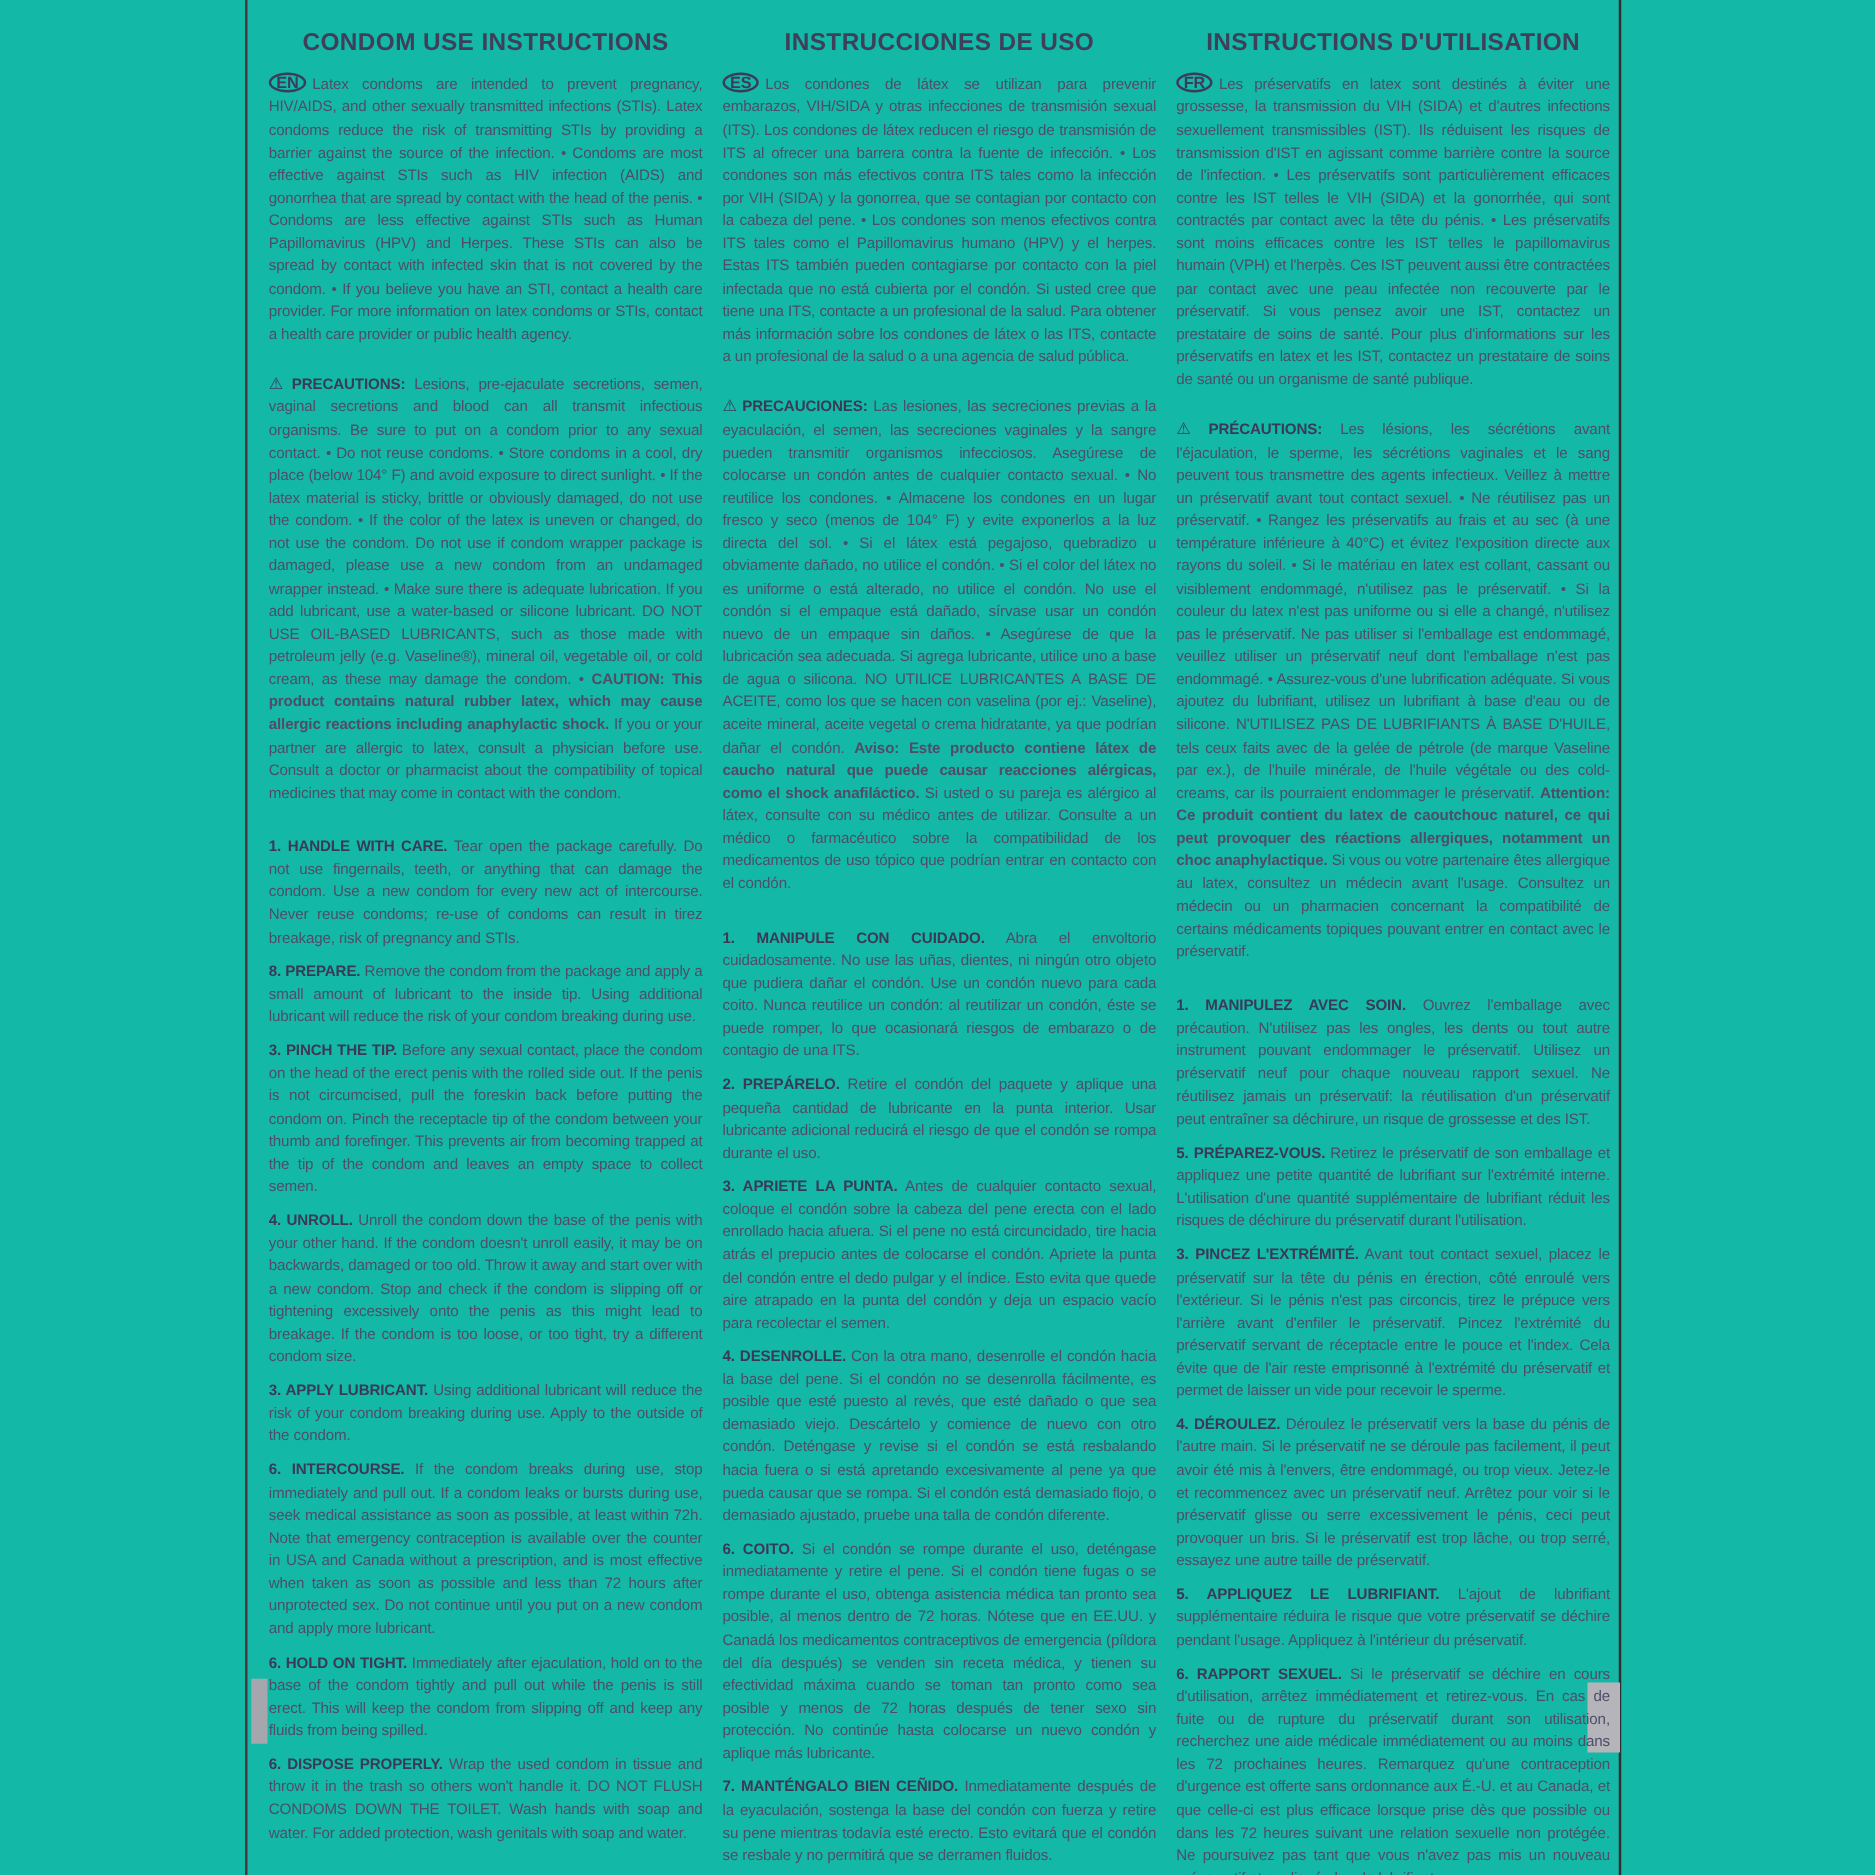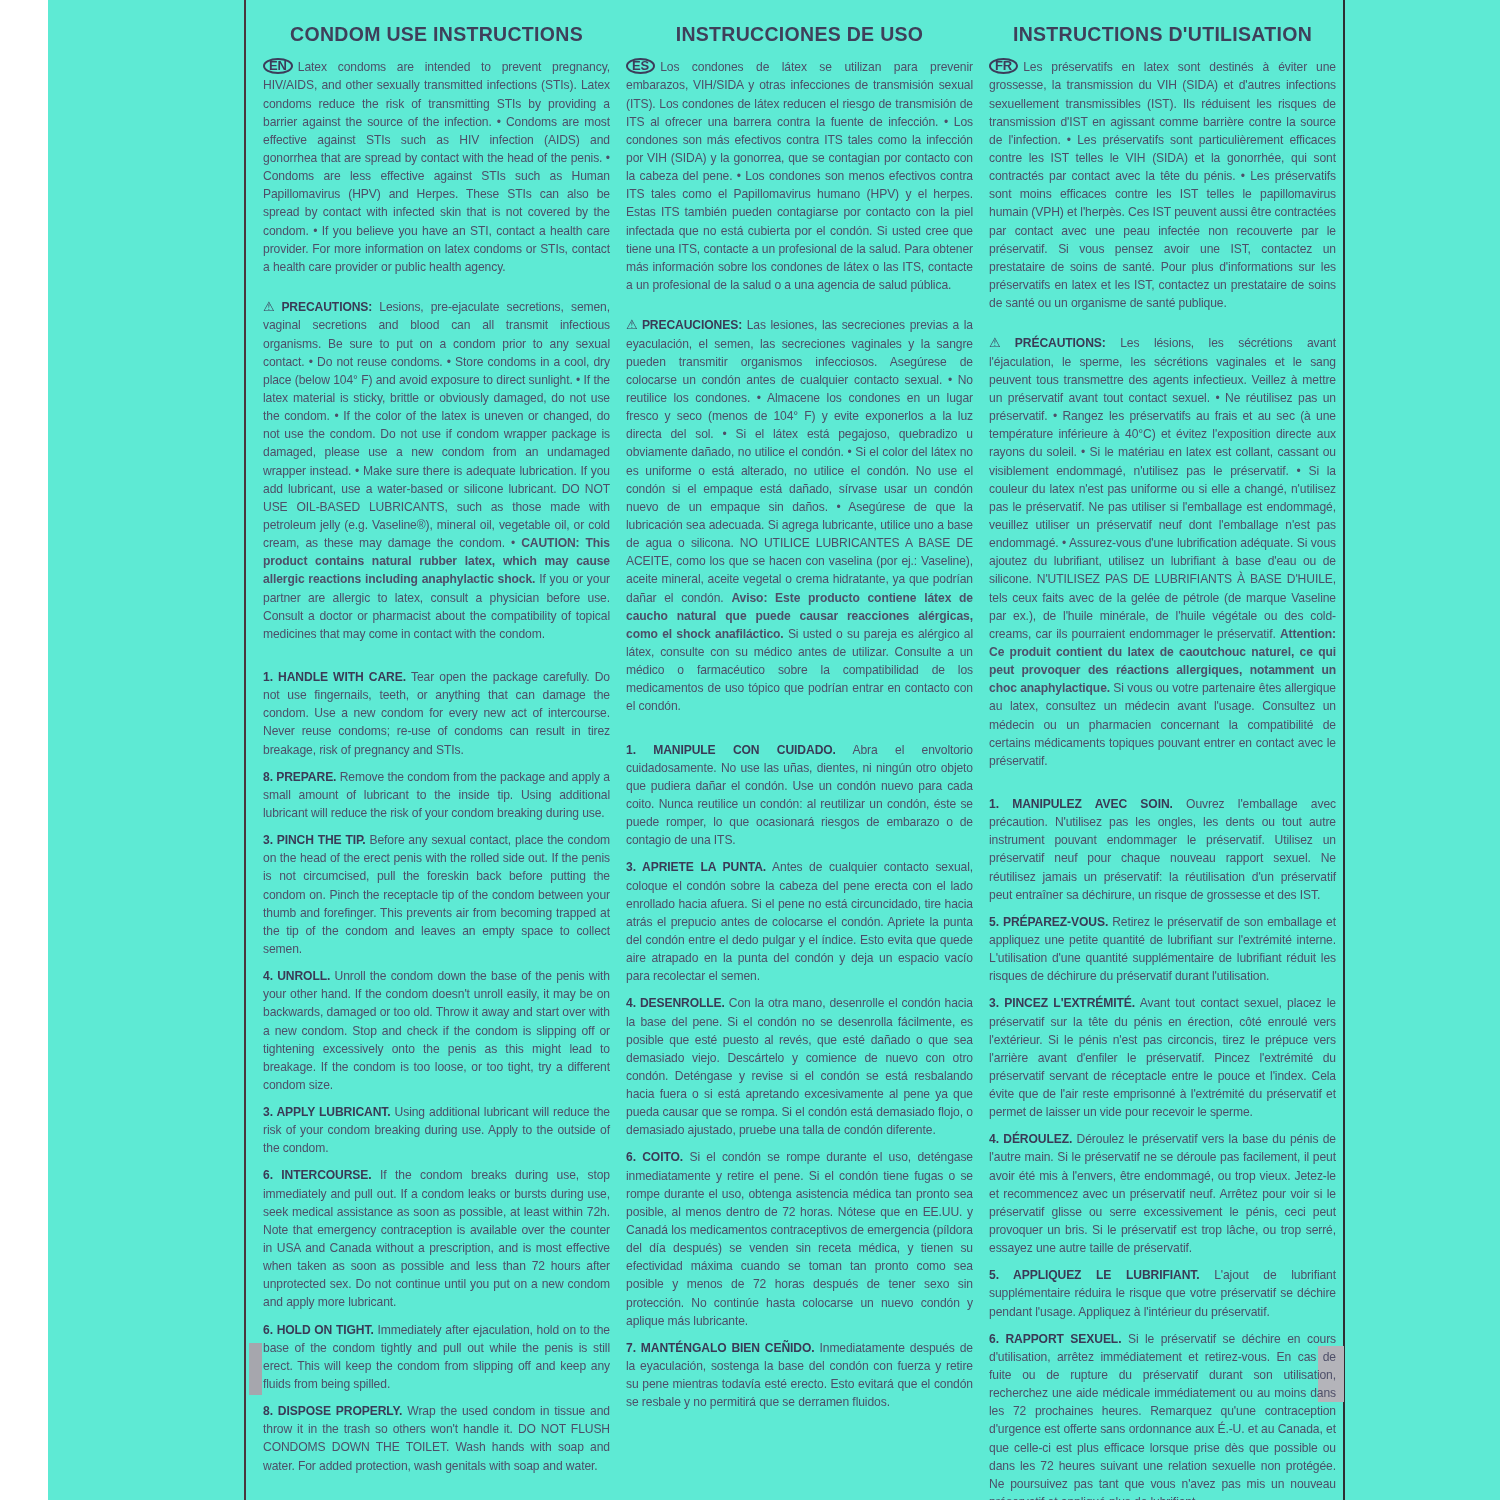--- a/index.html
+++ b/index.html
@@ -1,18 +1,18 @@
 <!DOCTYPE html>
 <html><head>
 <meta charset="utf-8">
 <style>
   html,body{margin:0;padding:0;background:#ffffff;}
   body{width:1500px;height:1500px;position:relative;overflow:hidden;
        font-family:"Liberation Sans",sans-serif;}
-  .page{position:absolute;inset:0;background:#5eead4;margin-left:48px;}
+  .page{position:absolute;inset:0;background:#14b8a6;}
   .edge-left{position:absolute;left:196px;top:0;width:2px;height:1500px;background:#4a353c;}
   .edge-right{position:absolute;left:1295px;top:0;width:2px;height:1500px;background:#2e2e33;}
   .tab-left{position:absolute;left:201px;top:1343px;width:13px;height:52px;background:#a6a6ad;}
   .tab-right{position:absolute;left:1270px;top:1346px;width:26px;height:56px;background:#b4b4ba;}
   .cols{position:absolute;left:215px;top:20px;width:1074px;display:flex;gap:16px;}
   .col{width:347px;color:#4e4e68;font-size:12.1px;line-height:1.5;text-align:justify;
        letter-spacing:-0.1px;}
   .col-title{font-size:19.5px;font-weight:bold;text-align:center;color:#3f3f5a;
        letter-spacing:0.3px;margin:0 0 9px 0;}
   .para{margin:0 0 9px 0;}
@@ -44,32 +44,33 @@
       <p class="para precautions">
         <span class="warn-icon">⚠</span><b class="plabel">PRECAUTIONS:</b><span> Lesions, pre-ejaculate secretions, semen, vaginal secretions and blood can all transmit infectious organisms. Be sure to put on a condom prior to any sexual contact. • Do not reuse condoms. • Store condoms in a cool, dry place (below 104° F) and avoid exposure to direct sunlight. • If the latex material is sticky, brittle or obviously damaged, do not use the condom. • If the color of the latex is uneven or changed, do not use the condom. Do not use if condom wrapper package is damaged, please use a new condom from an undamaged wrapper instead. • Make sure there is adequate lubrication. If you add lubricant, use a water-based or silicone lubricant. DO NOT USE OIL-BASED LUBRICANTS, such as those made with petroleum jelly (e.g. Vaseline®), mineral oil, vegetable oil, or cold cream, as these may damage the condom. • </span><b>CAUTION: This product contains natural rubber latex, which may cause allergic reactions including anaphylactic shock.</b><span> If you or your partner are allergic to latex, consult a physician before use. Consult a doctor or pharmacist about the compatibility of topical medicines that may come in contact with the condom.</span>
       </p>
       <p class="para step"><b class="step-h">1. HANDLE WITH CARE.</b><span> Tear open the package carefully. Do not use fingernails, teeth, or anything that can damage the condom. Use a new condom for every new act of intercourse. Never reuse condoms; re-use of condoms can result in tirez breakage, risk of pregnancy and STIs.</span></p>
       <p class="para step"><b class="step-h">8. PREPARE.</b><span> Remove the condom from the package and apply a small amount of lubricant to the inside tip. Using additional lubricant will reduce the risk of your condom breaking during use.</span></p>
       <p class="para step"><b class="step-h">3. PINCH THE TIP.</b><span> Before any sexual contact, place the condom on the head of the erect penis with the rolled side out. If the penis is not circumcised, pull the foreskin back before putting the condom on. Pinch the receptacle tip of the condom between your thumb and forefinger. This prevents air from becoming trapped at the tip of the condom and leaves an empty space to collect semen.</span></p>
       <p class="para step"><b class="step-h">4. UNROLL.</b><span> Unroll the condom down the base of the penis with your other hand. If the condom doesn't unroll easily, it may be on backwards, damaged or too old. Throw it away and start over with a new condom. Stop and check if the condom is slipping off or tightening excessively onto the penis as this might lead to breakage. If the condom is too loose, or too tight, try a different condom size.</span></p>
       <p class="para step"><b class="step-h">3. APPLY LUBRICANT.</b><span> Using additional lubricant will reduce the risk of your condom breaking during use. Apply to the outside of the condom.</span></p>
       <p class="para step"><b class="step-h">6. INTERCOURSE.</b><span> If the condom breaks during use, stop immediately and pull out. If a condom leaks or bursts during use, seek medical assistance as soon as possible, at least within 72h. Note that emergency contraception is available over the counter in USA and Canada without a prescription, and is most effective when taken as soon as possible and less than 72 hours after unprotected sex. Do not continue until you put on a new condom and apply more lubricant.</span></p>
       <p class="para step"><b class="step-h">6. HOLD ON TIGHT.</b><span> Immediately after ejaculation, hold on to the base of the condom tightly and pull out while the penis is still erect. This will keep the condom from slipping off and keep any fluids from being spilled.</span></p>
-      <p class="para step"><b class="step-h">8. DISPOSE PROPERLY.</b><span> Wrap the used condom in tissue and throw it in the trash so others won't handle it. DO NOT FLUSH CONDOMS DOWN THE TOILET. Wash hands with soap and water. For added protection, wash genitals with soap and water.</span></p>
+      <p class="para step"><b class="step-h">6. DISPOSE PROPERLY.</b><span> Wrap the used condom in tissue and throw it in the trash so others won't handle it. DO NOT FLUSH CONDOMS DOWN THE TOILET. Wash hands with soap and water. For added protection, wash genitals with soap and water.</span></p>
     </div>
 
     <div class="col">
       <h1 class="col-title">INSTRUCCIONES DE USO</h1>
       <p class="para intro">
         <span class="lang-badge">ES</span><span>Los condones de látex se utilizan para prevenir embarazos, VIH/SIDA y otras infecciones de transmisión sexual (ITS). Los condones de látex reducen el riesgo de transmisión de ITS al ofrecer una barrera contra la fuente de infección. • Los condones son más efectivos contra ITS tales como la infección por VIH (SIDA) y la gonorrea, que se contagian por contacto con la cabeza del pene. • Los condones son menos efectivos contra ITS tales como el Papillomavirus humano (HPV) y el herpes. Estas ITS también pueden contagiarse por contacto con la piel infectada que no está cubierta por el condón. Si usted cree que tiene una ITS, contacte a un profesional de la salud. Para obtener más información sobre los condones de látex o las ITS, contacte a un profesional de la salud o a una agencia de salud pública.</span>
       </p>
       <p class="para precautions">
         <span class="warn-icon">⚠</span><b class="plabel">PRECAUCIONES:</b><span> Las lesiones, las secreciones previas a la eyaculación, el semen, las secreciones vaginales y la sangre pueden transmitir organismos infecciosos. Asegúrese de colocarse un condón antes de cualquier contacto sexual. • No reutilice los condones. • Almacene los condones en un lugar fresco y seco (menos de 104° F) y evite exponerlos a la luz directa del sol. • Si el látex está pegajoso, quebradizo u obviamente dañado, no utilice el condón. • Si el color del látex no es uniforme o está alterado, no utilice el condón. No use el condón si el empaque está dañado, sírvase usar un condón nuevo de un empaque sin daños. • Asegúrese de que la lubricación sea adecuada. Si agrega lubricante, utilice uno a base de agua o silicona. NO UTILICE LUBRICANTES A BASE DE ACEITE, como los que se hacen con vaselina (por ej.: Vaseline), aceite mineral, aceite vegetal o crema hidratante, ya que podrían dañar el condón. </span><b>Aviso: Este producto contiene látex de caucho natural que puede causar reacciones alérgicas, como el shock anafiláctico.</b><span> Si usted o su pareja es alérgico al látex, consulte con su médico antes de utilizar. Consulte a un médico o farmacéutico sobre la compatibilidad de los medicamentos de uso tópico que podrían entrar en contacto con el condón.</span>
       </p>
       <p class="para step"><b class="step-h">1. MANIPULE CON CUIDADO.</b><span> Abra el envoltorio cuidadosamente. No use las uñas, dientes, ni ningún otro objeto que pudiera dañar el condón. Use un condón nuevo para cada coito. Nunca reutilice un condón: al reutilizar un condón, éste se puede romper, lo que ocasionará riesgos de embarazo o de contagio de una ITS.</span></p>
+      <p class="para step"><b class="step-h">2. PREPÁRELO.</b><span> Retire el condón del paquete y aplique una pequeña cantidad de lubricante en la punta interior. Usar lubricante adicional reducirá el riesgo de que el condón se rompa durante el uso.</span></p>
       <p class="para step"><b class="step-h">3. APRIETE LA PUNTA.</b><span> Antes de cualquier contacto sexual, coloque el condón sobre la cabeza del pene erecta con el lado enrollado hacia afuera. Si el pene no está circuncidado, tire hacia atrás el prepucio antes de colocarse el condón. Apriete la punta del condón entre el dedo pulgar y el índice. Esto evita que quede aire atrapado en la punta del condón y deja un espacio vacío para recolectar el semen.</span></p>
       <p class="para step"><b class="step-h">4. DESENROLLE.</b><span> Con la otra mano, desenrolle el condón hacia la base del pene. Si el condón no se desenrolla fácilmente, es posible que esté puesto al revés, que esté dañado o que sea demasiado viejo. Descártelo y comience de nuevo con otro condón. Deténgase y revise si el condón se está resbalando hacia fuera o si está apretando excesivamente al pene ya que pueda causar que se rompa. Si el condón está demasiado flojo, o demasiado ajustado, pruebe una talla de condón diferente.</span></p>
       <p class="para step"><b class="step-h">6. COITO.</b><span> Si el condón se rompe durante el uso, deténgase inmediatamente y retire el pene. Si el condón tiene fugas o se rompe durante el uso, obtenga asistencia médica tan pronto sea posible, al menos dentro de 72 horas. Nótese que en EE.UU. y Canadá los medicamentos contraceptivos de emergencia (píldora del día después) se venden sin receta médica, y tienen su efectividad máxima cuando se toman tan pronto como sea posible y menos de 72 horas después de tener sexo sin protección. No continúe hasta colocarse un nuevo condón y aplique más lubricante.</span></p>
       <p class="para step"><b class="step-h">7. MANTÉNGALO BIEN CEÑIDO.</b><span> Inmediatamente después de la eyaculación, sostenga la base del condón con fuerza y retire su pene mientras todavía esté erecto. Esto evitará que el condón se resbale y no permitirá que se derramen fluidos.</span></p>
 
     </div>
 
     <div class="col">
       <h1 class="col-title">INSTRUCTIONS D'UTILISATION</h1>
       <p class="para intro">

